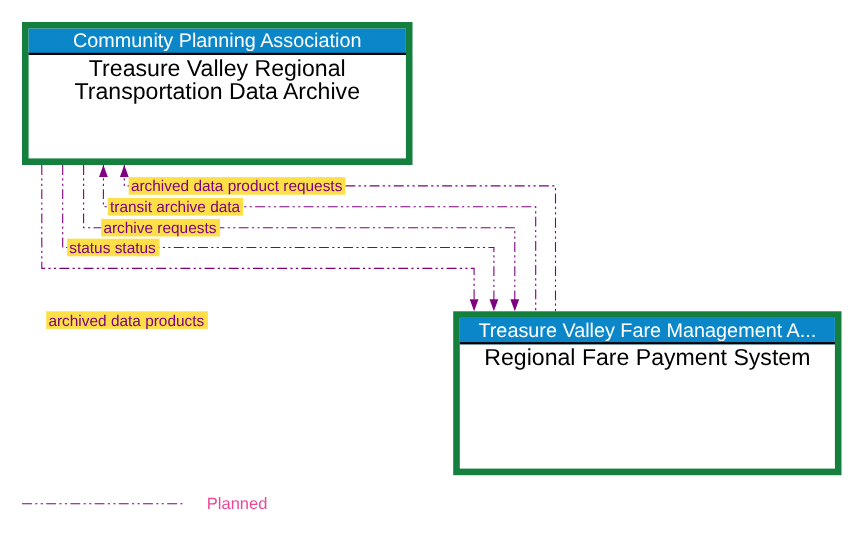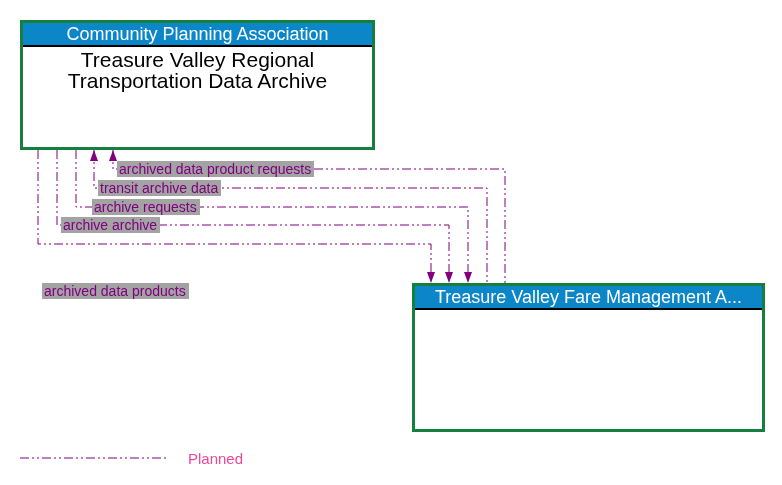--- a/index.html
+++ b/index.html
@@ -15,21 +15,21 @@
     font-family: "Liberation Sans", sans-serif;
   }
   .canvas {
     position: absolute;
     inset: 0;
     width: 782px;
     height: 485px;
   }
   .entity {
     position: absolute;
-    border: 3px solid #15803d;
+    border: 6px solid #15803d;
     background: #ffffff;
     box-sizing: border-box;
   }
   .entity-box-1 { left: 20px; top: 20px; width: 355px; height: 130px; }
   .entity-box-2 { left: 412px; top: 283px; width: 353px; height: 149px; }
   .entity-header {
     background: #0b86c8;
     color: #ffffff;
     border-bottom: 2px solid #000000;
     height: 22px;
@@ -43,21 +43,21 @@
     color: #000000;
     font-size: 21px;
     line-height: 21px;
     text-align: center;
     white-space: pre-line;
     padding-top: 2px;
   }
   .flow-label {
     position: absolute;
     color: #800080;
-    background: #a3a3a3;
+    background: #fde047;
     font-size: 14px;
     line-height: 16px;
     transform: translateY(-50%);
     padding: 0 3px 0 2px;
     white-space: nowrap;
   }
   .legend-label {
     position: absolute;
     color: #ec4899;
     font-size: 15px;
@@ -93,21 +93,22 @@
 </svg>
 
 <div class="entity entity-box-1">
   <div class="entity-header">Community Planning Association</div>
   <div class="entity-name">Treasure Valley Regional
 Transportation Data Archive</div>
 </div>
 
 <div class="entity entity-box-2">
   <div class="entity-header">Treasure Valley Fare Management A...</div>
+  <div class="entity-name">Regional Fare Payment System</div>
 </div>
 
 <span class="flow-label" style="left:117px; top:169px;">archived data product requests</span>
 <span class="flow-label" style="left:98px; top:188px;">transit archive data</span>
 <span class="flow-label" style="left:80px; top:207px;margin-left:12px;">archive requests</span>
-<span class="flow-label" style="left:61px; top:225px;">archive archive</span>
+<span class="flow-label" style="left:61px; top:225px;">status status</span>
 <span class="flow-label" style="left:42px; top:244px;margin-top:47px;">archived data products</span>
 
 <span class="legend-label" style="left:188px; top:458px;">Planned</span>
 
 </body></html>

